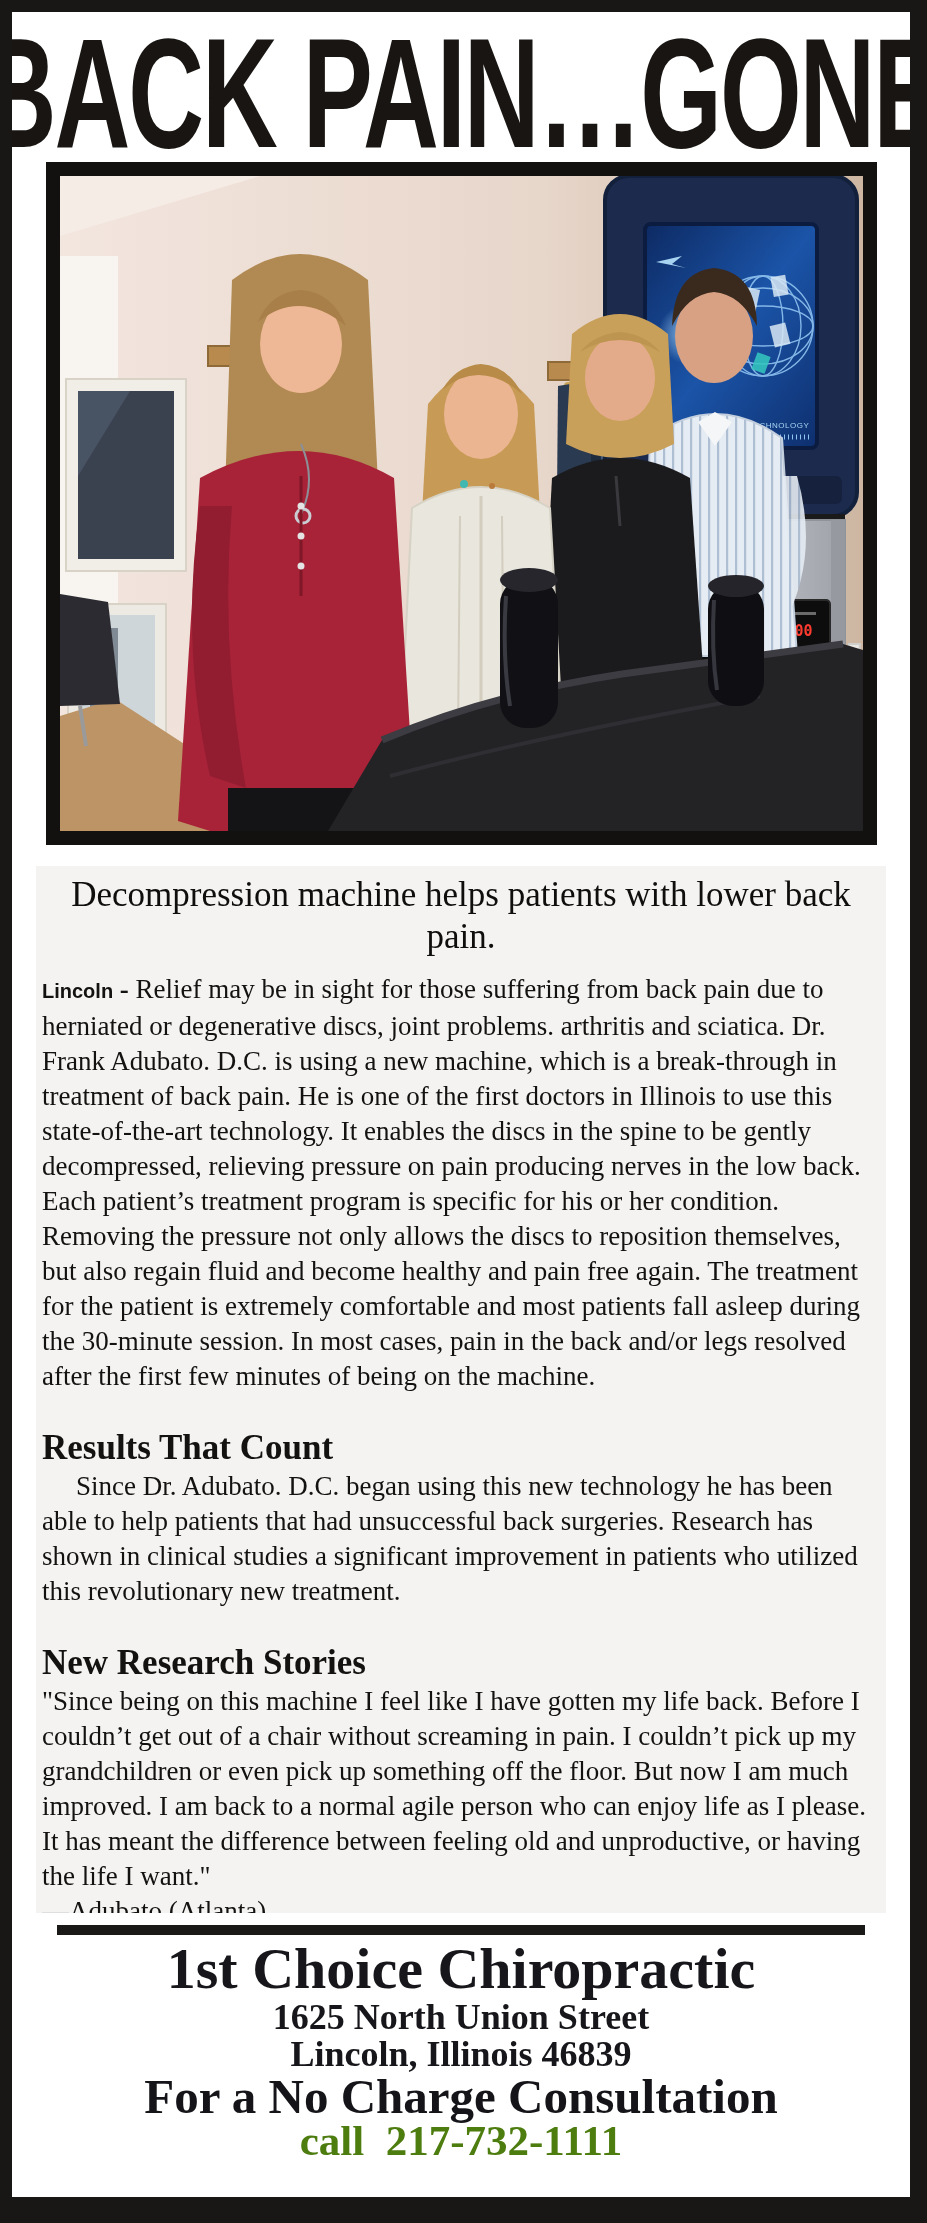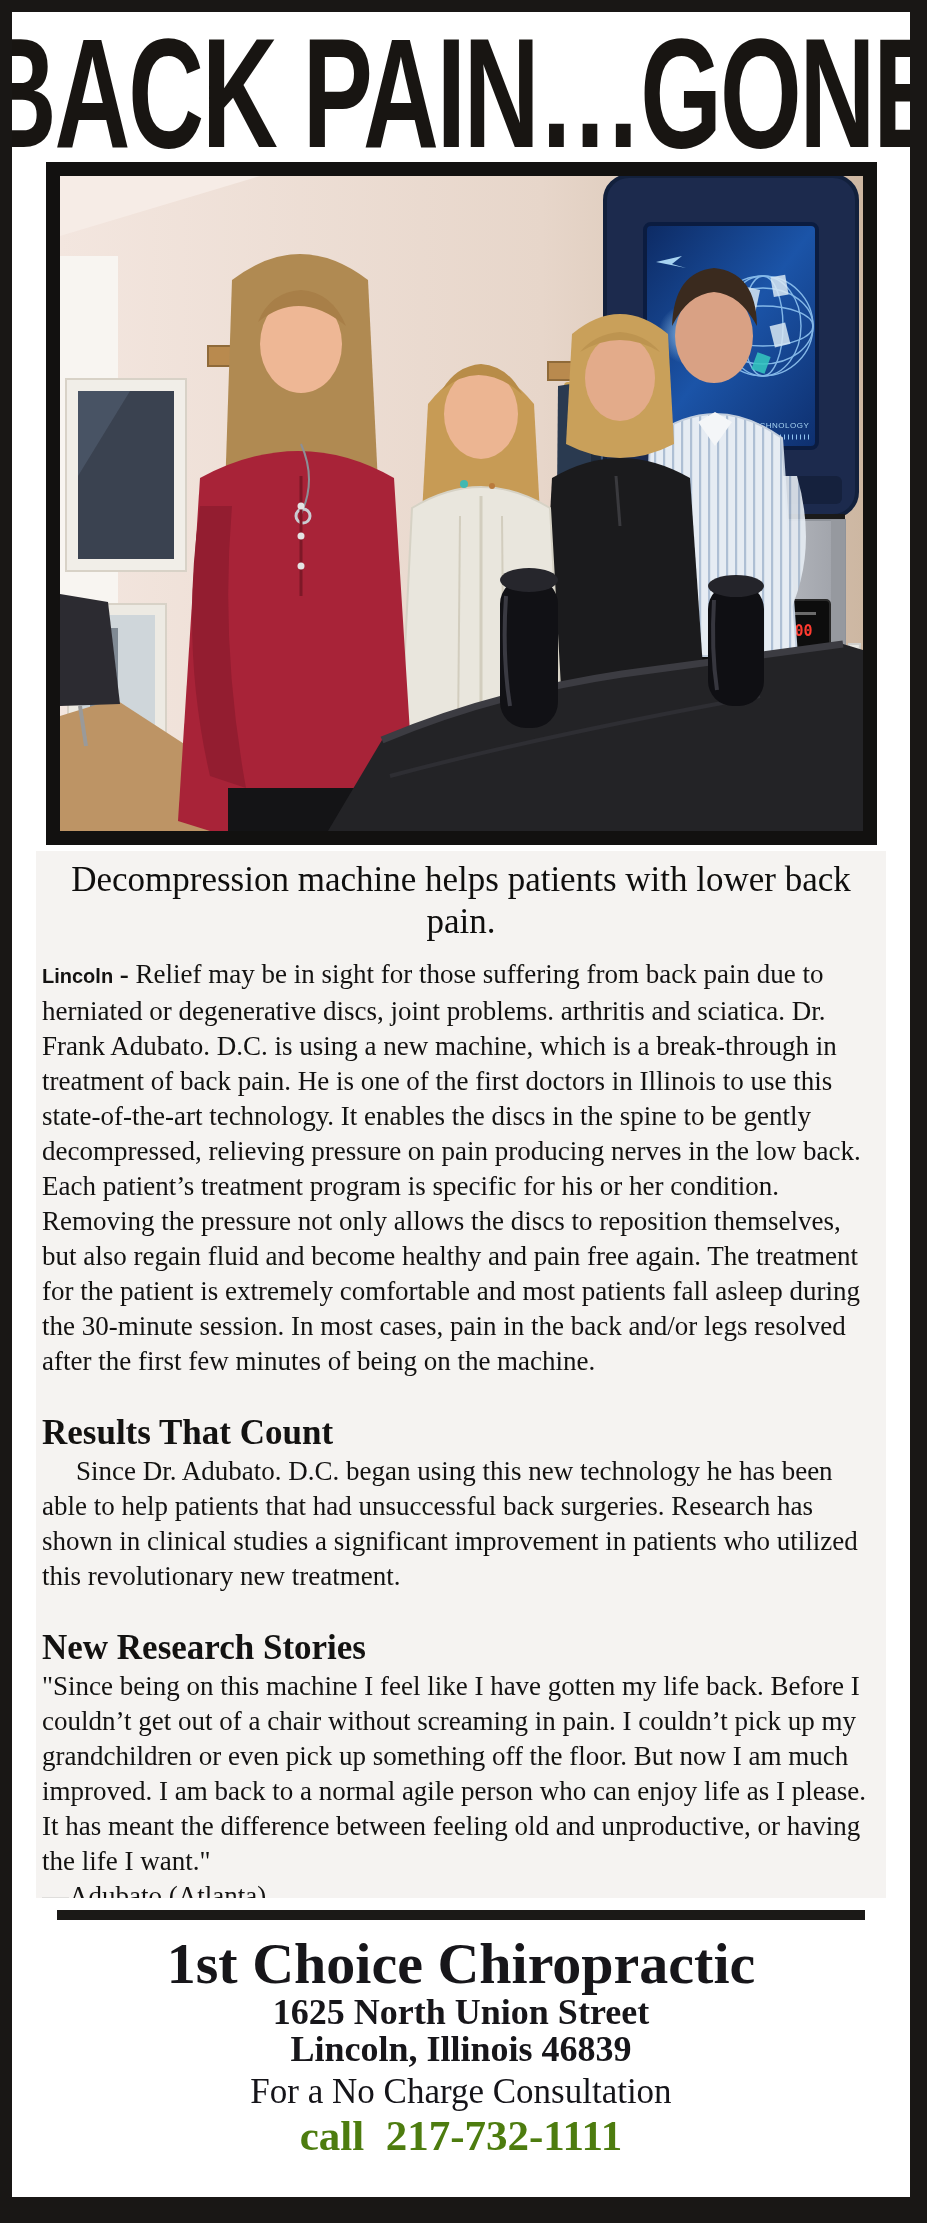--- a/index.html
+++ b/index.html
@@ -37,21 +37,21 @@
   .photo-frame{
     margin:12px auto 0;
     width:831px;height:683px;
     box-sizing:border-box;
     border:14px solid #121110;
     background:#e8d8cf;
   }
   .photo-frame svg{display:block;}
   
   .panel{
-    margin:6px auto 0;
+    margin:21px auto 0;
     width:850px;height:1047px;
     background:#f5f3f1;
     overflow:hidden;
   }
   .caption{
     margin:8px 0 0;
     text-align:center;
     font-size:35px;
     line-height:42px;
     color:#0f0e0d;
@@ -73,32 +73,32 @@
   }
   .attribution{margin:0;}
   
   .footer{ text-align:center; }
   .rule{
     width:808px;height:10px;
     margin:12px auto 0;
     background:#1b1917;
   }
   .biz-name{
-    margin-top:14px;
+    margin-top:4px;
     font-size:58px;line-height:60px;
     font-weight:bold;color:#17161a;
   }
   .addr{
     font-size:36px;line-height:37px;
     font-weight:bold;color:#17161a;
   }
   .cta{
     margin-top:2px;
-    font-size:35px;line-height:44px;
-    font-weight:normal;color:#151419;
+    font-size:49px;line-height:44px;
+    font-weight:bold;color:#151419;
   }
   .phone{
     font-size:43px;line-height:44px;
     font-weight:bold;color:#4d7c0f;
     white-space:pre-wrap;
   }
 </style>
 </head>
 <body>
 

